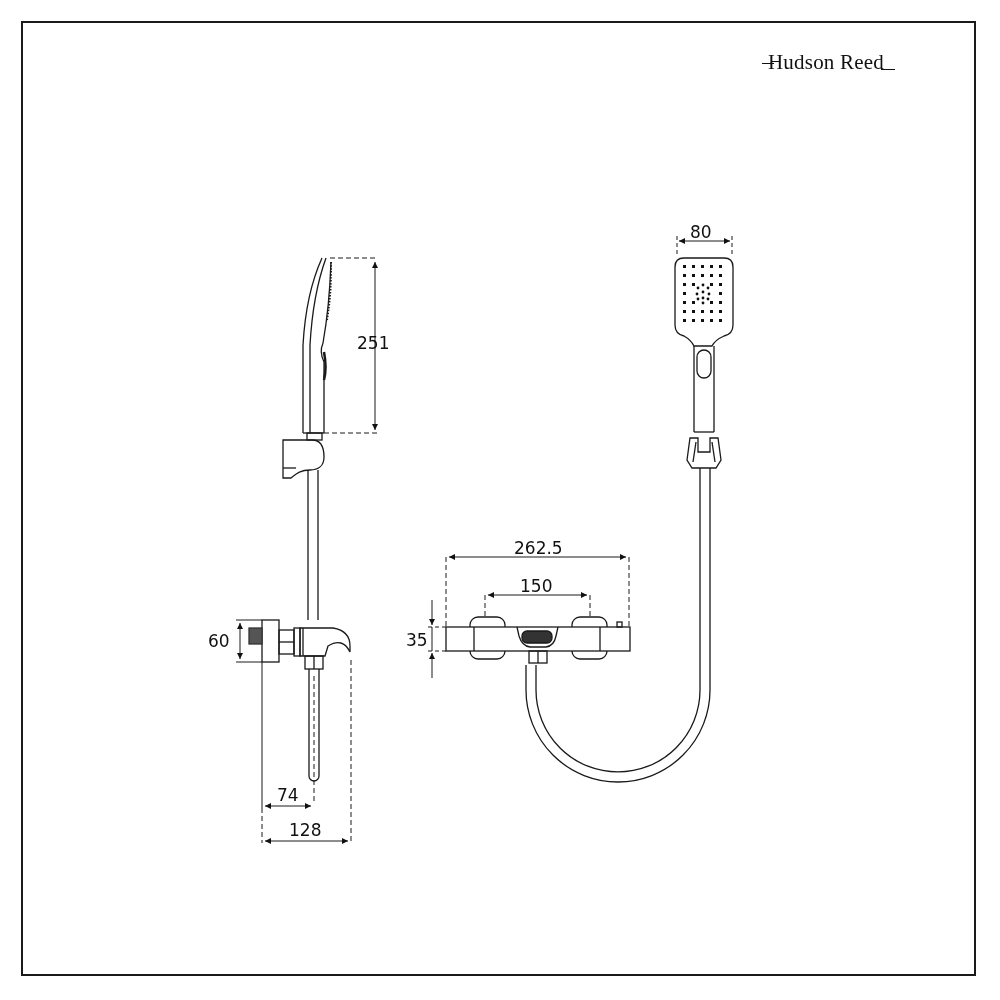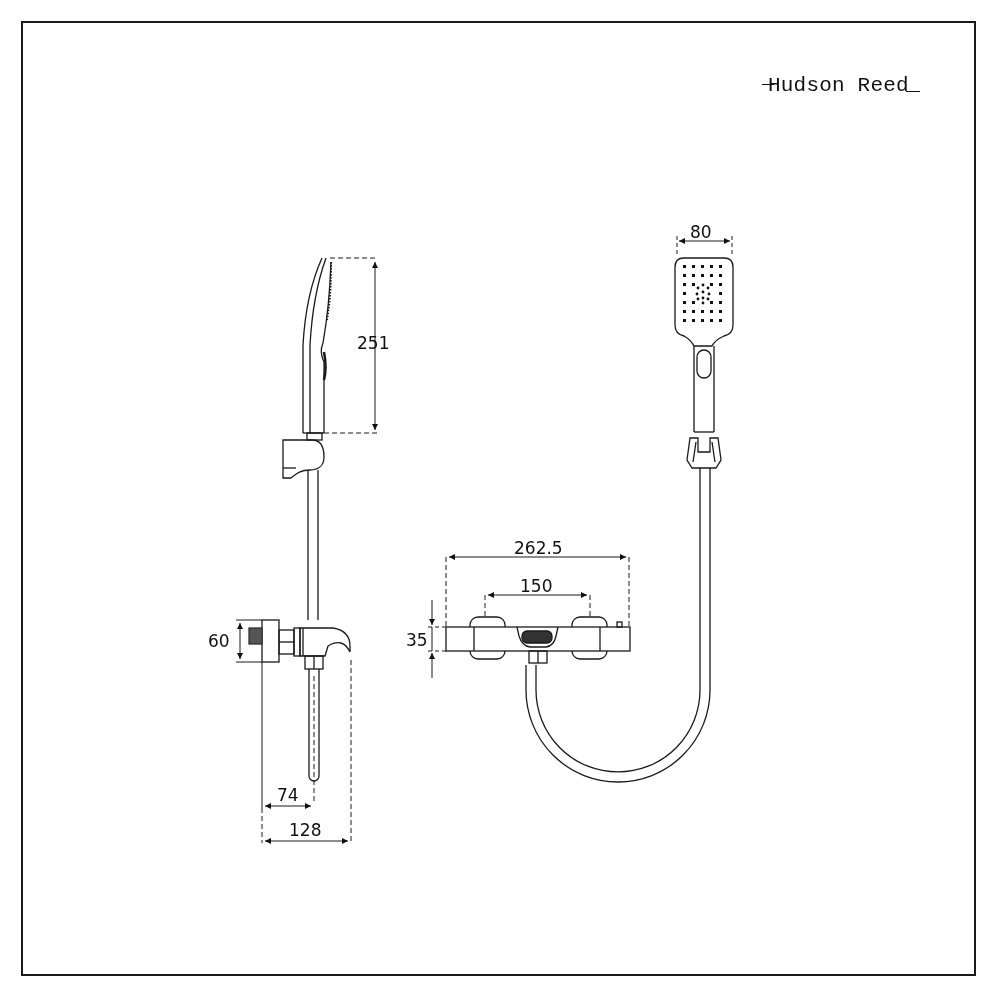--- a/index.html
+++ b/index.html
@@ -3,24 +3,23 @@
 <meta charset="utf-8">
 <style>
   html, body { margin: 0; padding: 0; background: #ffffff; }
   body { width: 1000px; height: 1000px; position: relative; overflow: hidden; }
   .frame {
     position: absolute; left: 21px; top: 21px; width: 955px; height: 955px;
     border: 2px solid #1a1a1a; box-sizing: border-box;
   }
   .brand {
     position: absolute; top: 50px; left: 762px;
-    font-family: Liberation Mono, monospace;
+    font-family: Liberation Serif, serif;
     font-size: 21px; color: #111; letter-spacing: 0.2px;
     white-space: nowrap;
-    margin-top: 24px;
   }
   .brand .bar-left {
     display: inline-block; width: 12px; height: 0; border-top: 1.6px solid #111;
     vertical-align: middle; margin-right: -6px; position: relative; top: -1px;
   }
   .brand .bar-right {
     display: inline-block; width: 14px; height: 0; border-top: 1.6px solid #111;
     vertical-align: bottom; margin-left: -3px; position: relative; top: -5px;
   }
   svg.drawing { position: absolute; left: 0; top: 0; }

